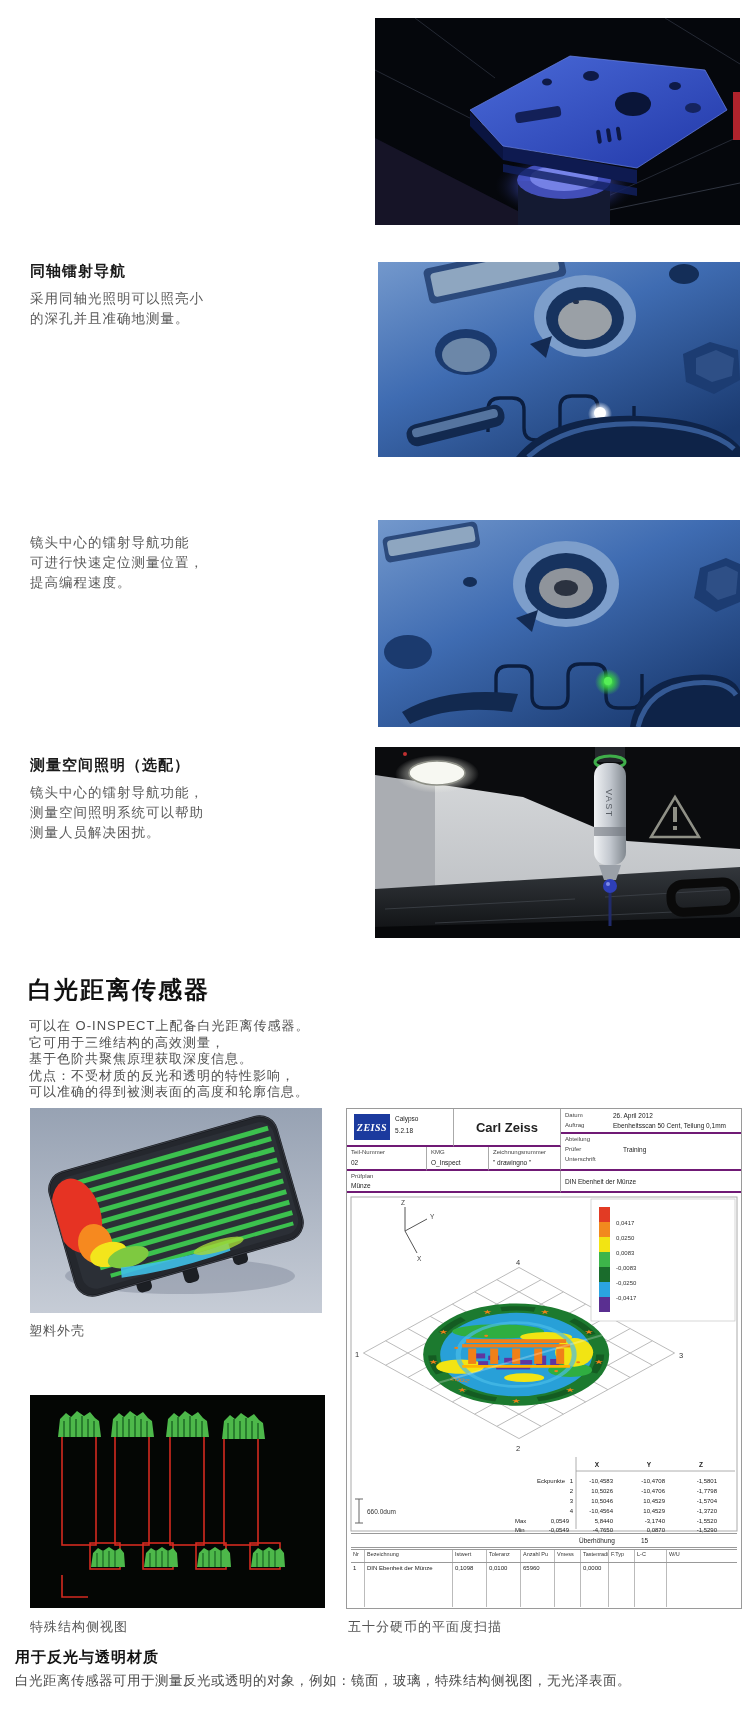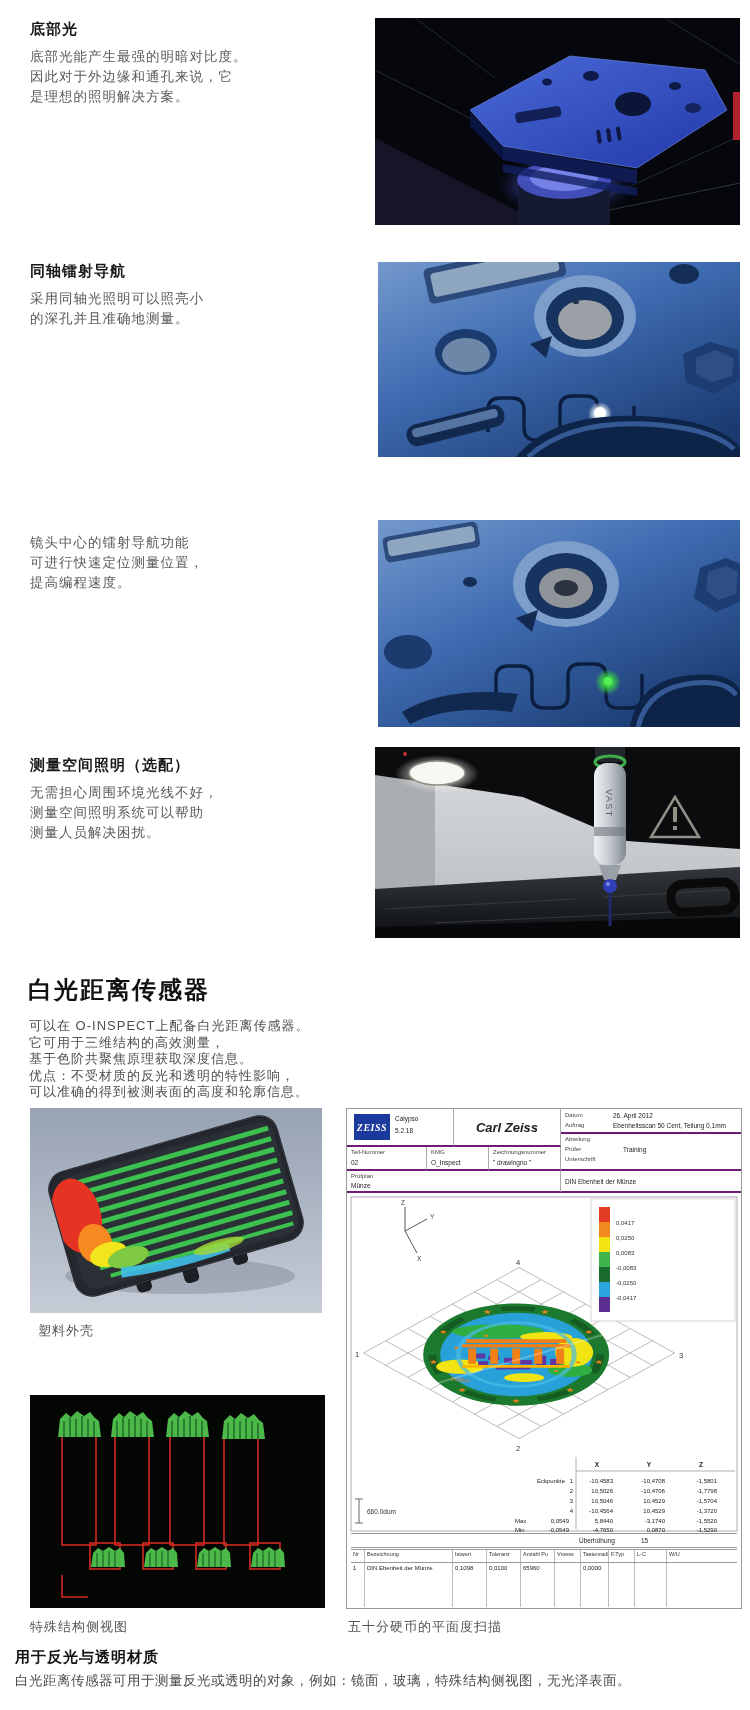--- a/index.html
+++ b/index.html
@@ -22,42 +22,36 @@
   .zbox{display:flex;align-items:center;justify-content:center;color:#fff;
         font-family:"Liberation Serif","DejaVu Serif",serif;font-style:italic;font-weight:bold;font-size:10px;letter-spacing:.5px;}
   .tbl-h{font-size:5.5px;color:#333;overflow:hidden;white-space:nowrap;padding:1px 2px;box-sizing:border-box;}
   .tbl-v{font-size:6px;color:#222;overflow:hidden;white-space:nowrap;padding:2px 2px;box-sizing:border-box;}
 </style>
 </head>
 <body>
 
 <div class="page">
 
-  <div class="abs" style="left:30px;top:20px;width:310px;">
-    <div class="sec-h">底部光</div>
-    <div class="sec-b" style="margin-top:8px;">底部光能产生最强的明暗对比度。
-因此对于外边缘和通孔来说，它
-是理想的照明解决方案。</div>
-  </div>
 
   <div class="abs" style="left:30px;top:262px;width:310px;">
     <div class="sec-h">同轴镭射导航</div>
     <div class="sec-b" style="margin-top:8px;">采用同轴光照明可以照亮小
 的深孔并且准确地测量。</div>
   </div>
 
   <div class="abs" style="left:30px;top:513px;width:310px;">
     <div class="sec-b" style="margin-top:20px;">镜头中心的镭射导航功能
 可进行快速定位测量位置，
 提高编程速度。</div>
   </div>
 
   <div class="abs" style="left:30px;top:756px;width:310px;">
     <div class="sec-h">测量空间照明（选配）</div>
-    <div class="sec-b" style="margin-top:8px;">无需担心周围环境光线不好，
+    <div class="sec-b" style="margin-top:8px;">镜头中心的镭射导航功能，
 测量空间照明系统可以帮助
 测量人员解决困扰。</div>
   </div>
 
   <svg class="abs" style="left:375px;top:18px;" width="365" height="207" viewBox="0 0 365 207">
     <defs>
       <linearGradient id="plate1" x1="0" y1="0" x2="1" y2="1">
         <stop offset="0" stop-color="#4a6ad8"></stop>
           <stop offset="1" stop-color="#2238a8"></stop>
       </linearGradient>
@@ -279,21 +273,21 @@
           <ellipse cx="-88" cy="14" rx="17" ry="20" fill="#f6891f"></ellipse>
           <ellipse cx="-78" cy="28" rx="19" ry="12" fill="#f3e51c"></ellipse>
           <ellipse cx="-60" cy="36" rx="21" ry="10" fill="#7ec940"></ellipse>
           <path d="M-70,44 q60,10 110,6 l0,8 q-60,4 -112,-4 z" fill="#3fc0e8" opacity=".9"></path>
           <ellipse cx="30" cy="50" rx="26" ry="6" fill="#a4d838" opacity=".8"></ellipse>
         </g>
       </g>
       <rect x="-118" y="-64" width="236" height="128" rx="18" fill="none" stroke="#4a4f58" stroke-width="1" opacity=".7"></rect>
     </g>
   </svg>
-  <div class="abs cap" style="left:38px;top:1322px;">塑料外壳</div>
+  <div class="abs cap" style="left:29px;top:1322px;">塑料外壳</div>
 
   <svg class="abs" style="left:30px;top:1395px;" width="295" height="213" viewBox="0 0 295 213">
     <rect width="295" height="213" fill="#040604"></rect>
     <g stroke="#d42a20" stroke-width="1.6" fill="none">
       <rect x="32" y="35" width="34" height="115"></rect>
         <rect x="85" y="35" width="34" height="115"></rect>
       <rect x="140" y="35" width="34" height="115"></rect>
         <rect x="194" y="35" width="34" height="115"></rect>
       <rect x="60" y="148" width="30" height="26"></rect>
         <rect x="113" y="148" width="30" height="26"></rect>
@@ -335,21 +329,21 @@
   <div class="abs cap" style="left:30px;top:1618px;">特殊结构侧视图</div>
 
   <div class="report">
 
     <div class="rcell bline rline" style="left:0;top:0;width:107px;height:38px;">
       <div class="abs zbox" style="left: 7px; top: 5px; width: 36px; height: 26px; background: rgb(27, 58, 158);">ZEISS</div>
       <div class="abs rval" style="left:48px;top:6px;">Calypso</div>
       <div class="abs rval" style="left:48px;top:18px;">5.2.18</div>
     </div>
     <div class="rcell bline rline" style="left:107px;top:0;width:107px;height:38px;display:flex;align-items:center;justify-content:center;">
-      <span style="font-size:13px;font-weight:bold;color:#222;font-style:italic;">Carl Zeiss</span>
+      <span style="font-size:13px;font-weight:bold;color:#222;">Carl Zeiss</span>
     </div>
     <div class="rcell bline" style="left:214px;top:0;width:180px;height:25px;">
       <span class="abs rlab" style="left:4px;top:3px;">Datum</span>
       <span class="abs rval" style="left:52px;top:3px;">26. April 2012</span>
       <span class="abs rlab" style="left:4px;top:13px;">Auftrag</span>
       <span class="abs rval" style="left:52px;top:13px;width:126px;">Ebenheitsscan 50 Cent, Teilung 0,1mm</span>
     </div>
 
     <div class="rcell bline rline" style="left:0;top:38px;width:80px;height:24px;">
       <span class="abs rlab" style="left:4px;top:2px;">Teil-Nummer</span>

